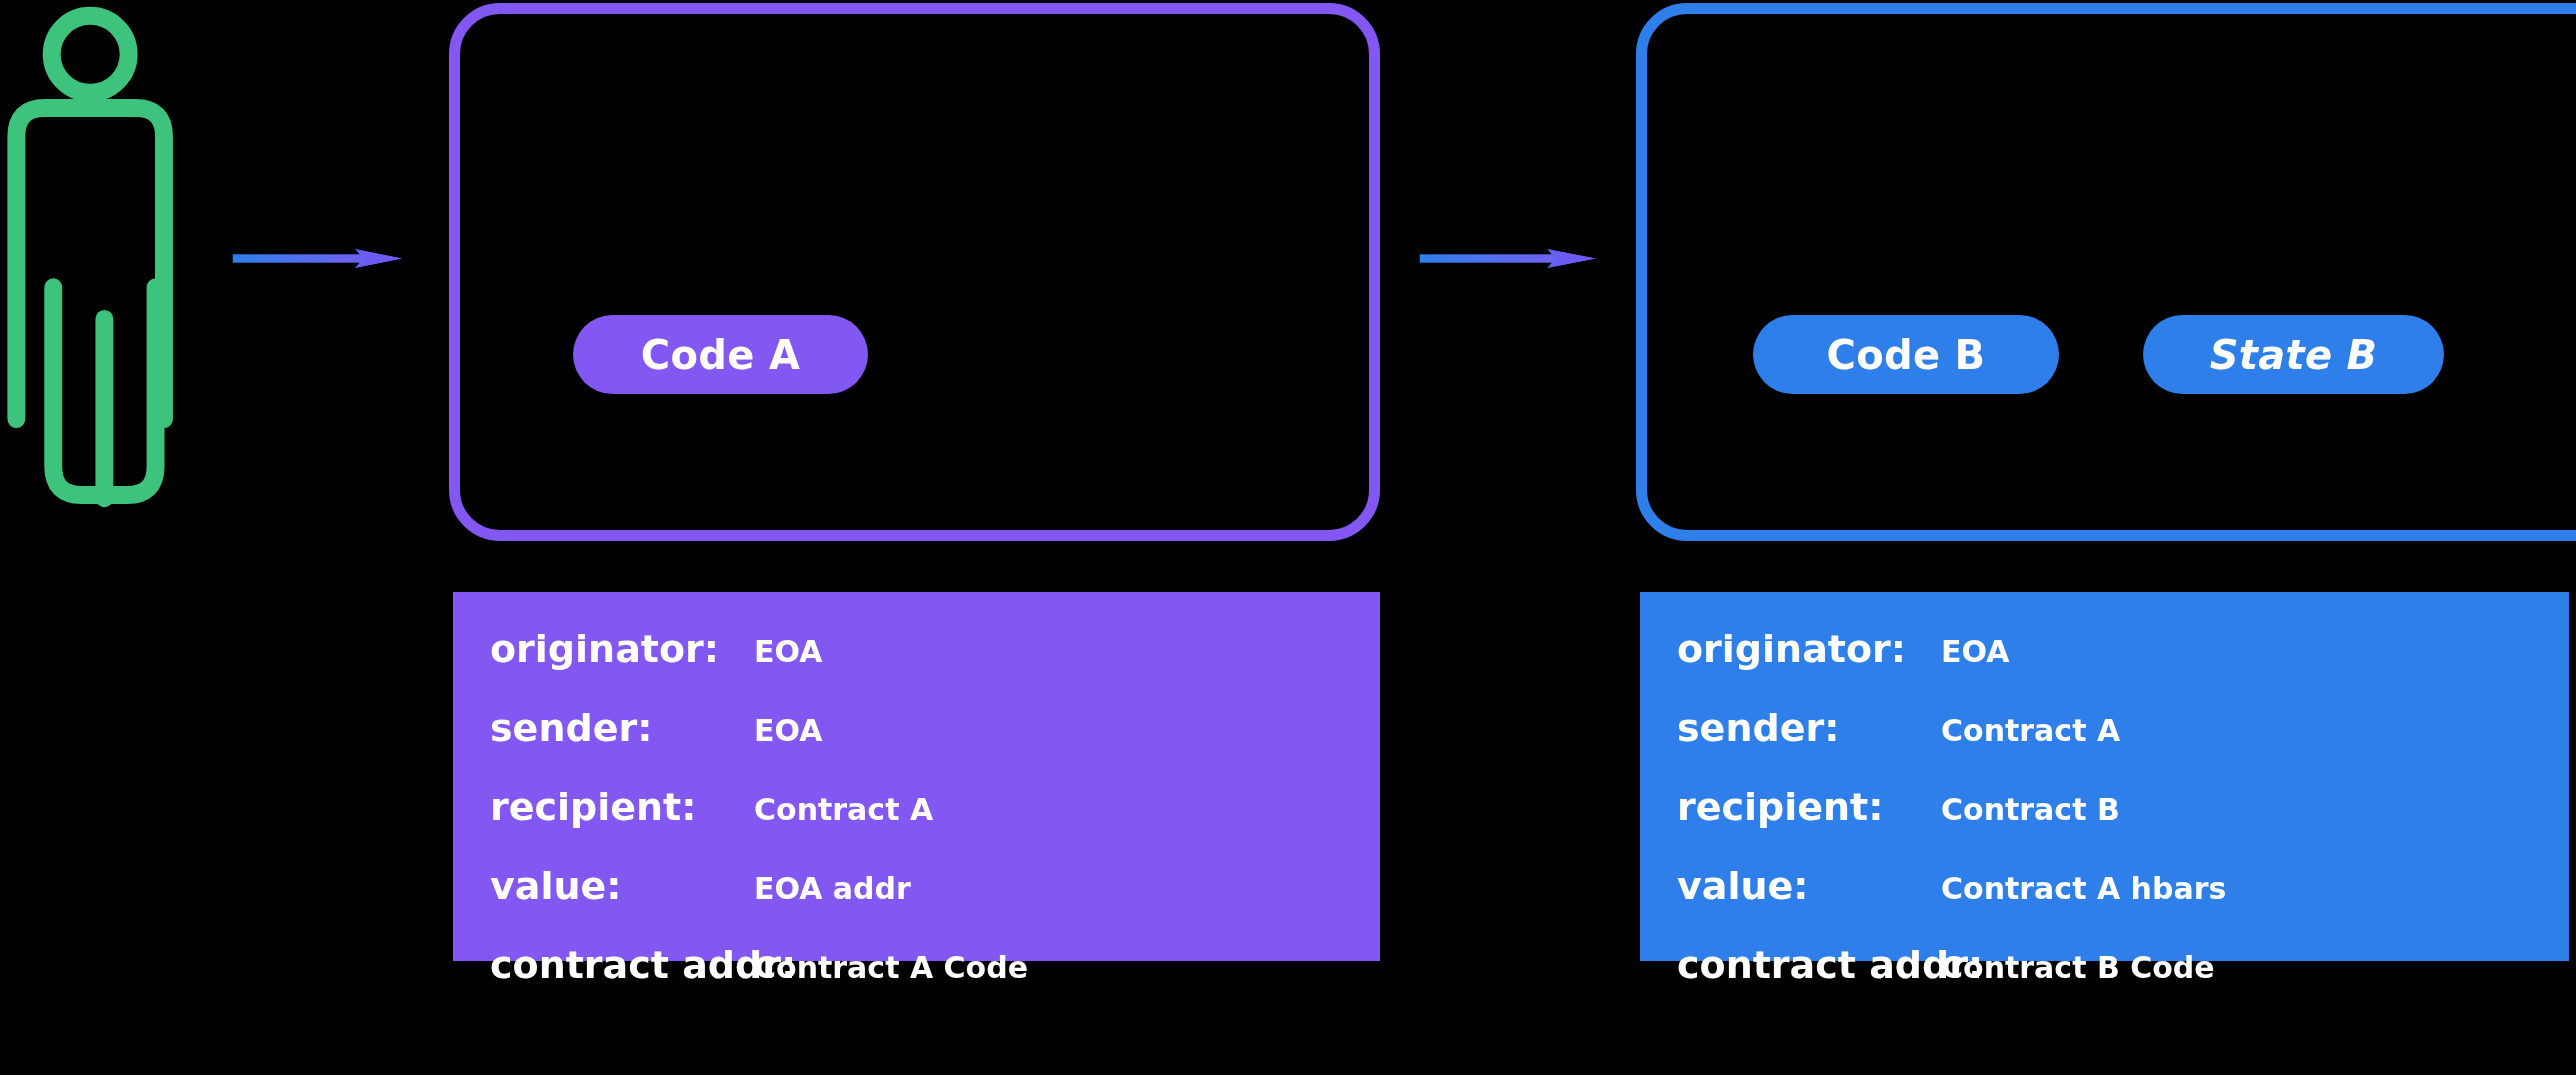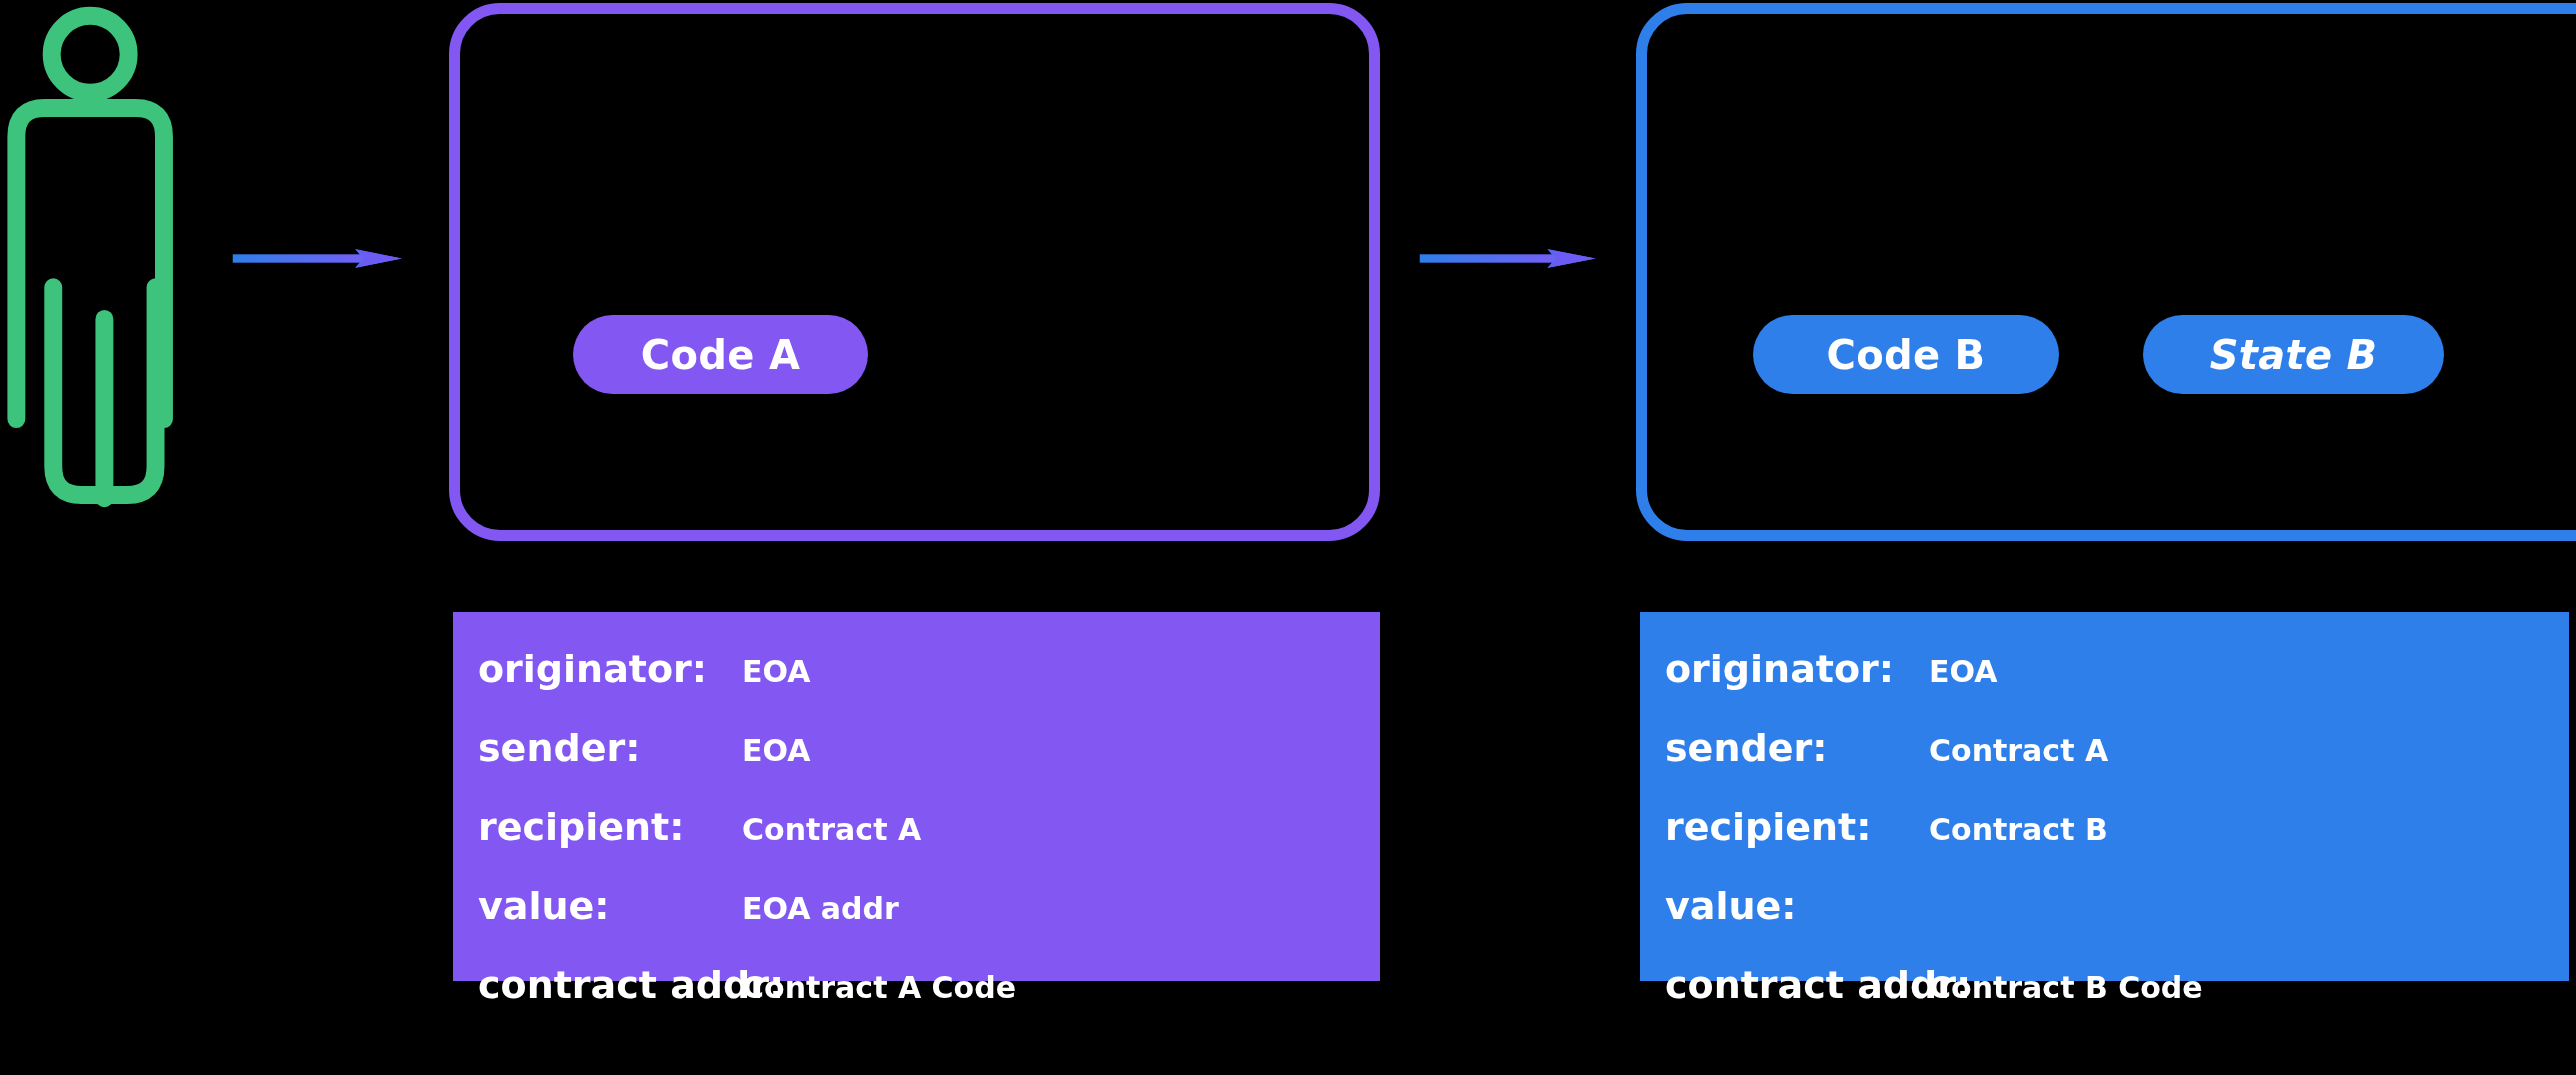--- a/index.html
+++ b/index.html
@@ -80,23 +80,23 @@
   .box-b .pill { background: #2e7fea; }
 
   .box-a .pill.code  { left: 113px; width: 295px; }
   .box-a .pill.state { left: 528px; width: 295px; }
   .box-b .pill.code  { left: 106px; width: 306px; }
   .box-b .pill.state { left: 496px; width: 301px; font-style: italic; }
 
   
   .detail-panel {
     position: absolute;
-    top: 612px;
+    top: 592px;
     height: 369px;
-    padding: 35px 0 0 0;
+    padding: 35px 0 0 12px;
     box-sizing: border-box;
   }
   .panel-a {
     left: 453px;
     width: 927px;
     background: #8257f2;
   }
   .panel-b {
     left: 1640px;
     width: 929px;
@@ -213,20 +213,21 @@
     <div class="detail-row">
       <span class="detail-key">sender:</span>
       <span class="detail-val">Contract A</span>
     </div>
     <div class="detail-row">
       <span class="detail-key">recipient:</span>
       <span class="detail-val">Contract B</span>
     </div>
     <div class="detail-row">
       <span class="detail-key">value:</span>
+      <span class="detail-val">Contract A hbars</span>
     </div>
     <div class="detail-row">
       <span class="detail-key">contract addr:</span>
       <span class="detail-val">Contract B Code</span>
     </div>
   </div>
 
 </div>
 
 

